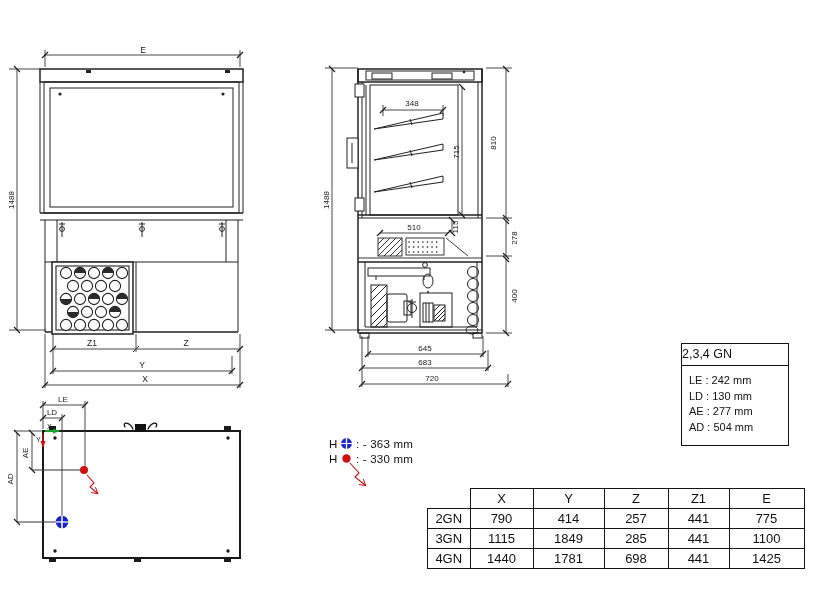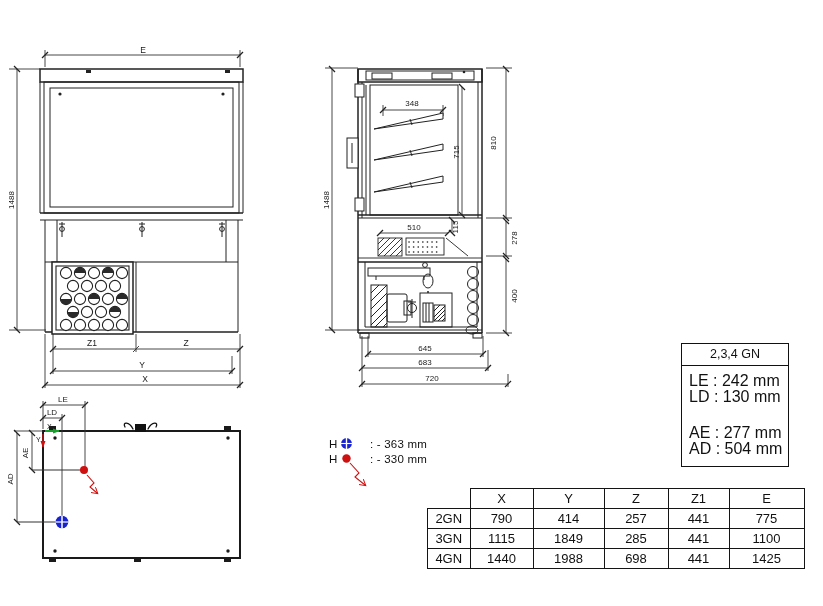--- a/index.html
+++ b/index.html
@@ -8,26 +8,26 @@
   svg{display:block}
   svg text{font-family:"Liberation Sans",sans-serif;fill:#1a1a1a;stroke:none}
   .dim{font-size:8.5px}
   .dim-s{font-size:8px}
   .dim-t{font-size:8px}
   .axis-lbl{font-size:7px}
   
   #legend{left:329px;top:436px}
   .leg-row{display:flex;align-items:center;height:15px;font-size:11.5px}
   .leg-row .lbl{display:inline-block;width:11px}
-  .leg-row .val{margin-left:17px;letter-spacing:.2px}
+  .leg-row .val{margin-left:3px;letter-spacing:.2px}
   
   #infoBox{left:681px;top:343px;width:106px;border:1.3px solid #111;background:#fff}
-  .ib-title{font-size:12.5px;text-align:center;padding:3px 0 4px;border-bottom:1.3px solid #111}
-  .ib-body{padding:7px 0 10px 7px;font-size:16px;line-height:15.5px}
-  .ib-row.gap{margin-top:21px}
+  .ib-title{font-size:12.5px;text-align:left;padding:3px 0 4px;border-bottom:1.3px solid #111}
+  .ib-body{padding:7px 0 10px 7px;font-size:11px;line-height:15.5px}
+  .ib-row.gap{}
   
   #specTable{left:427px;top:488px;border-collapse:collapse;table-layout:fixed}
   #specTable td{border:1.6px solid #141414;font-size:13px;text-align:center;height:19px;padding:0;background:#fff}
   #specTable td.blank{border-top:none;border-left:none;background:transparent}
 </style>
 </head>
 <body>
 
 <svg class="abs" style="left:0;top:45px" width="260" height="360" viewBox="0 45 260 360">
   <defs>
@@ -400,19 +400,19 @@
     <td>3GN</td>
     <td>1115</td>
     <td>1849</td>
     <td>285</td>
     <td>441</td>
     <td>1100</td>
   </tr>
   <tr>
     <td>4GN</td>
     <td>1440</td>
-    <td>1988</td>
+    <td>1781</td>
     <td>698</td>
     <td>441</td>
     <td>1425</td>
   </tr>
 </tbody>
   </table>
 
 </body></html>

